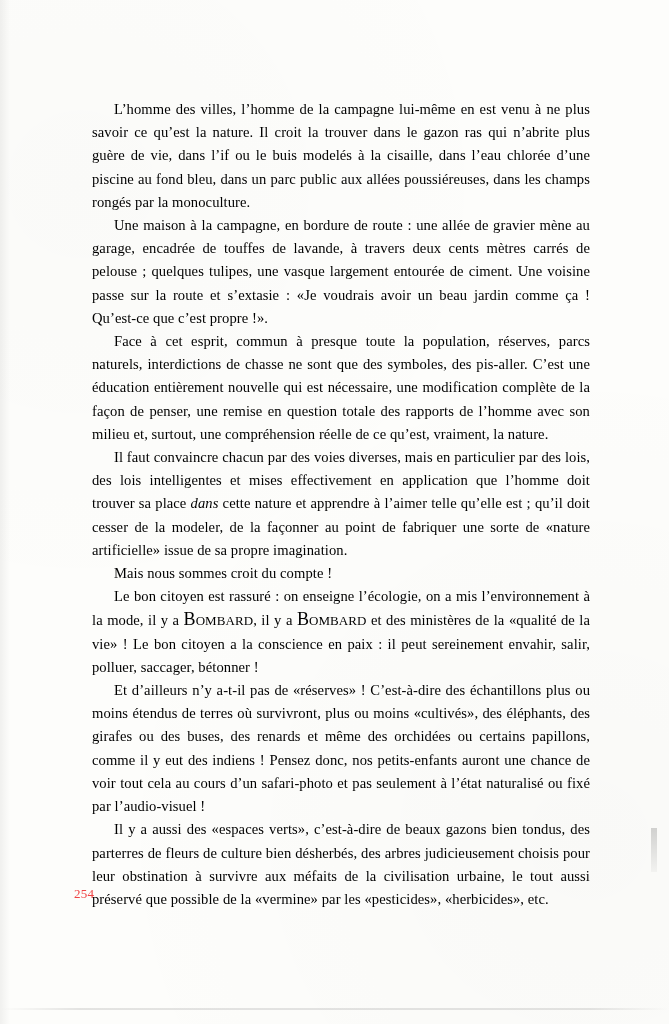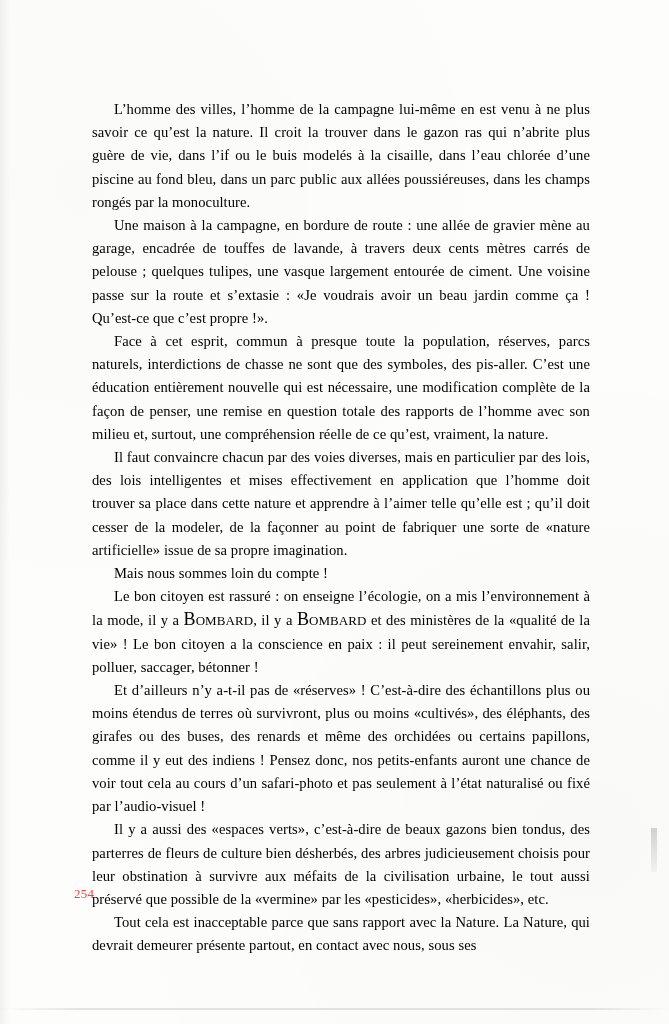--- a/index.html
+++ b/index.html
@@ -45,20 +45,21 @@
     text-align: justify;
   }
   .text-block p:last-child {
     text-align: justify;
   }
   .sc {
     font-variant: small-caps;
     font-size: 18px;
   }
   .ital {
+    font-style: italic;
   }
   .folio {
     position: absolute;
     left: 74px;
     top: 886px;
     font-size: 13px;
     color: #ef4444;
     letter-spacing: 0.02em;
   }
   .edge-mark-right {
@@ -92,24 +93,23 @@
 
 <div class="page">
   <div class="scan-noise"></div>
   <div class="edge-shadow-left"></div>
 
   <div class="text-block">
     <p>L’homme des villes, l’homme de la campagne lui-même en est venu à ne plus savoir ce qu’est la nature. Il croit la trouver dans le gazon ras qui n’abrite plus guère de vie, dans l’if ou le buis modelés à la cisaille, dans l’eau chlorée d’une piscine au fond bleu, dans un parc public aux allées poussiéreuses, dans les champs rongés par la monoculture.</p>
     <p>Une maison à la campagne, en bordure de route : une allée de gravier mène au garage, encadrée de touffes de lavande, à travers deux cents mètres carrés de pelouse ; quelques tulipes, une vasque largement entourée de ciment. Une voisine passe sur la route et s’extasie : «Je voudrais avoir un beau jardin comme ça ! Qu’est-ce que c’est propre !».</p>
     <p>Face à cet esprit, commun à presque toute la population, réserves, parcs naturels, interdictions de chasse ne sont que des symboles, des pis-aller. C’est une éducation entièrement nouvelle qui est nécessaire, une modification complète de la façon de penser, une remise en question totale des rapports de l’homme avec son milieu et, surtout, une compréhension réelle de ce qu’est, vraiment, la nature.</p>
     <p><span>Il faut convaincre chacun par des voies diverses, mais en particulier par des lois, des lois intelligentes et mises effectivement en application que l’homme doit trouver sa place </span><span class="ital">dans</span><span> cette nature et apprendre à l’aimer telle qu’elle est ; qu’il doit cesser de la modeler, de la façonner au point de fabriquer une sorte de «nature artificielle» issue de sa propre imagination.</span></p>
-    <p>Mais nous sommes loin du compte !</p>
+    <p>Mais nous sommes croit du compte !</p>
     <p><span>Le bon citoyen est rassuré : on enseigne l’écologie, on a mis l’environnement à la mode, il y a </span><span class="sc">Bombard</span><span>, il y a </span><span class="sc">Bombard</span><span> et des ministères de la «qualité de la vie» ! Le bon citoyen a la conscience en paix : il peut sereinement envahir, salir, polluer, saccager, bétonner !</span></p>
     <p>Et d’ailleurs n’y a-t-il pas de «réserves» ! C’est-à-dire des échantillons plus ou moins étendus de terres où survivront, plus ou moins «cultivés», des éléphants, des girafes ou des buses, des renards et même des orchidées ou certains papillons, comme il y eut des indiens ! Pensez donc, nos petits-enfants auront une chance de voir tout cela au cours d’un safari-photo et pas seulement à l’état naturalisé ou fixé par l’audio-visuel !</p>
     <p>Il y a aussi des «espaces verts», c’est-à-dire de beaux gazons bien tondus, des parterres de fleurs de culture bien désherbés, des arbres judicieusement choisis pour leur obstination à survivre aux méfaits de la civilisation urbaine, le tout aussi préservé que possible de la «vermine» par les «pesticides», «herbicides», etc.</p>
-    <p>Tout cela est inacceptable parce que sans rapport avec la Nature. La Nature, qui devrait demeurer présente partout, en contact avec nous, sous ses</p>
   </div>
 
   <div class="folio">254</div>
 
   <div class="edge-mark-right"></div>
   <div class="edge-mark-bottom"></div>
 </div>
 
 </body></html>

